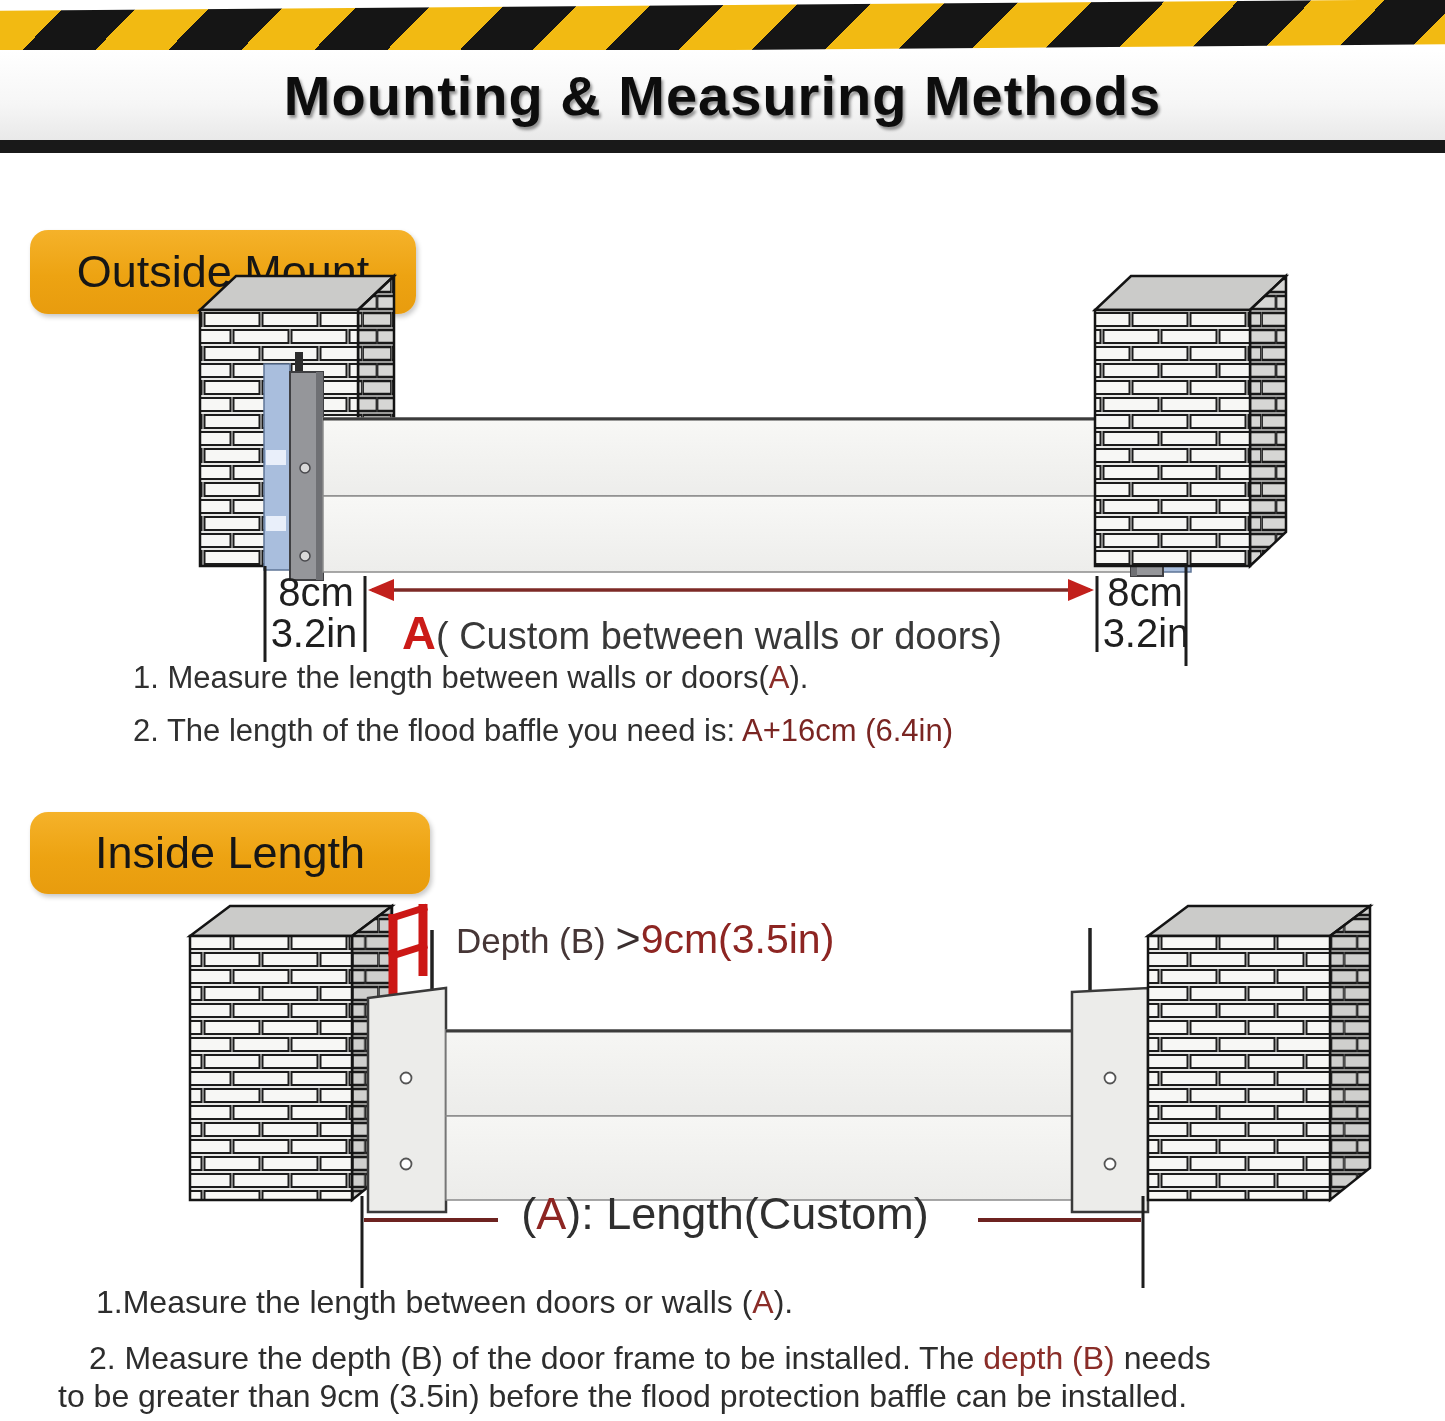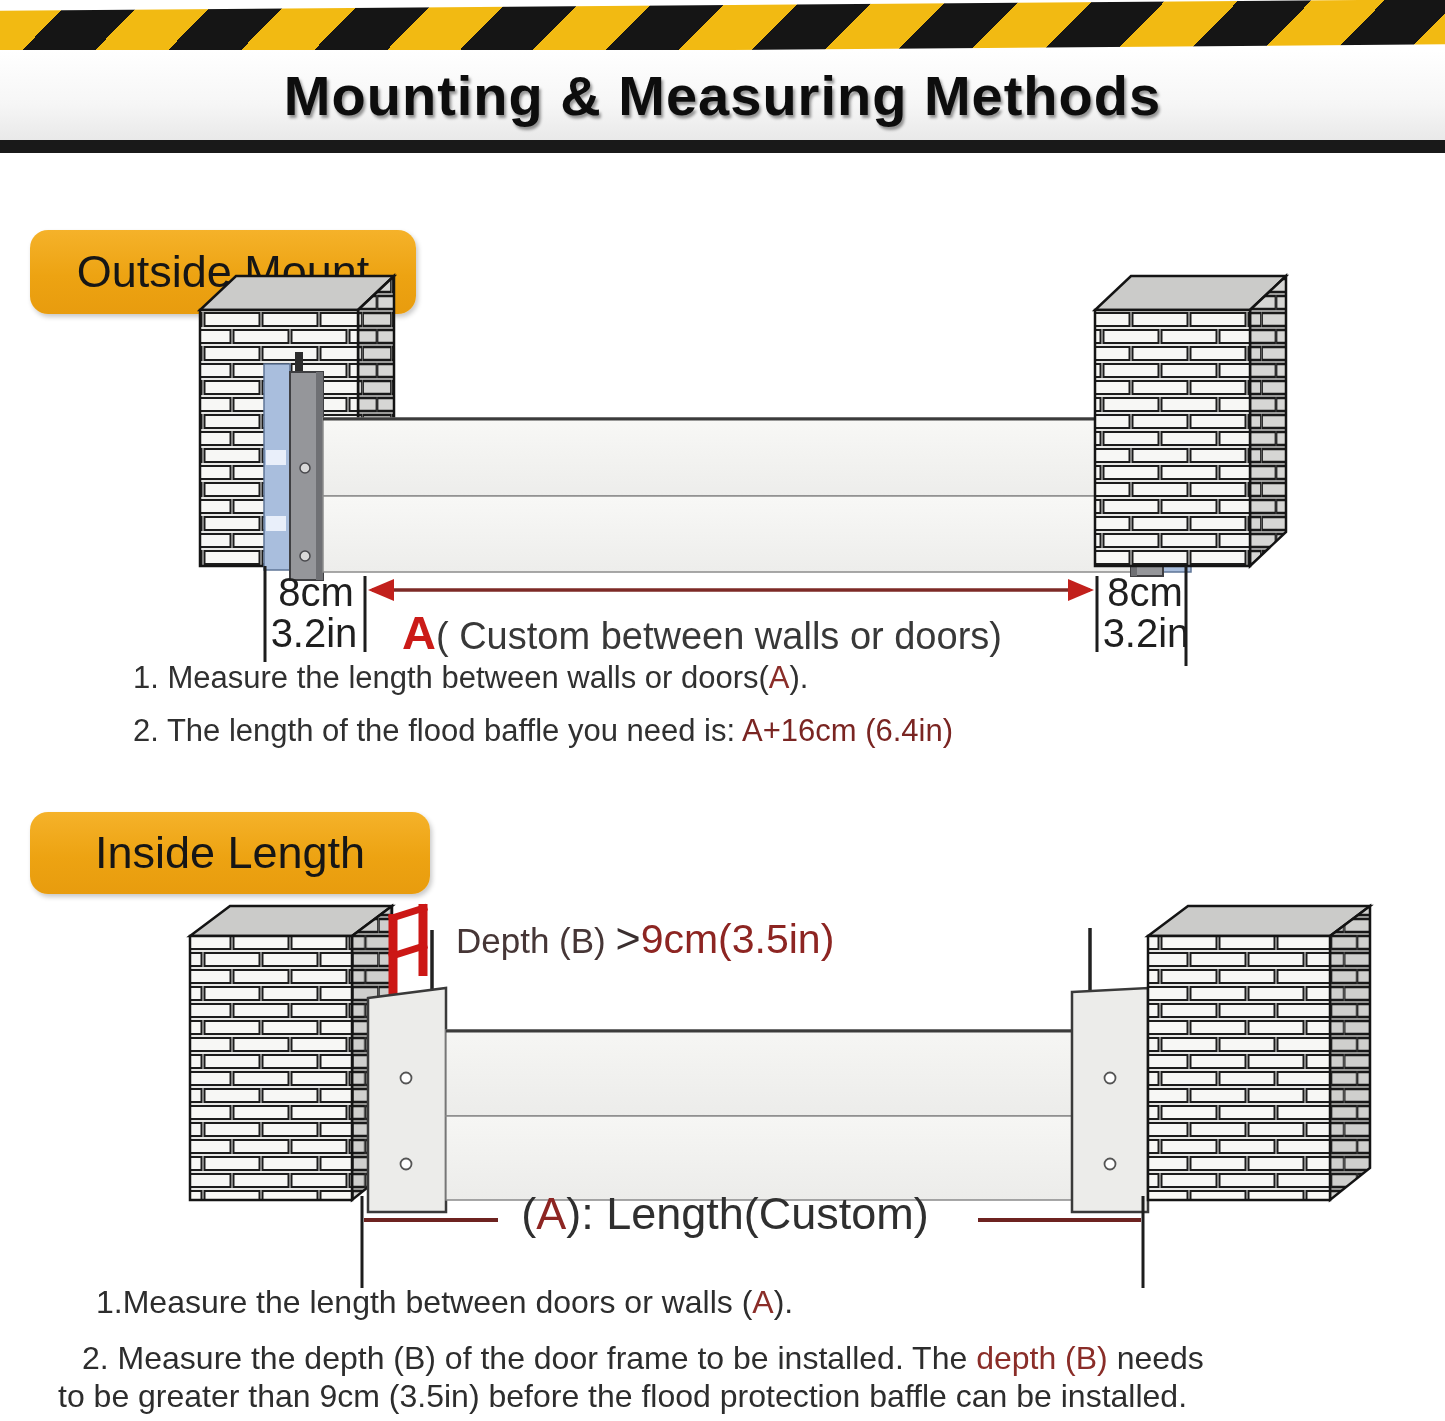--- a/index.html
+++ b/index.html
@@ -40,21 +40,21 @@
   .depthlabel .d1{font-size:35px;color:#463636;}
   .depthlabel .d2{font-size:43px;color:#3a2f2f;}
   .depthlabel .d3{font-size:41px;color:#8d2522;}
 
   .lenlabel{position:absolute;left:470px;top:1188px;width:510px;text-align:center;
             font-size:45px;color:#2f2f2f;white-space:nowrap;}
   .lenlabel .letter{color:#8d2522;}
 
   .steps2{position:absolute;left:0;top:0;width:1445px;font-size:32px;color:#2d2d2d;}
   .steps2 .l1{position:absolute;left:96px;top:1284px;white-space:nowrap;}
-  .steps2 .l2{position:absolute;left:82px;top:1340px;white-space:nowrap;text-align:center;}
+  .steps2 .l2{position:absolute;left:89px;top:1340px;white-space:nowrap;text-align:center;}
   .steps2 .l3{position:absolute;left:58px;top:1378px;white-space:nowrap;}
 </style>
 </head>
 <body>
 
 <div class="page">
 
   <div class="hazard"></div>
   <div class="titleband">
     <div class="title">Mounting &amp; Measuring Methods</div>

